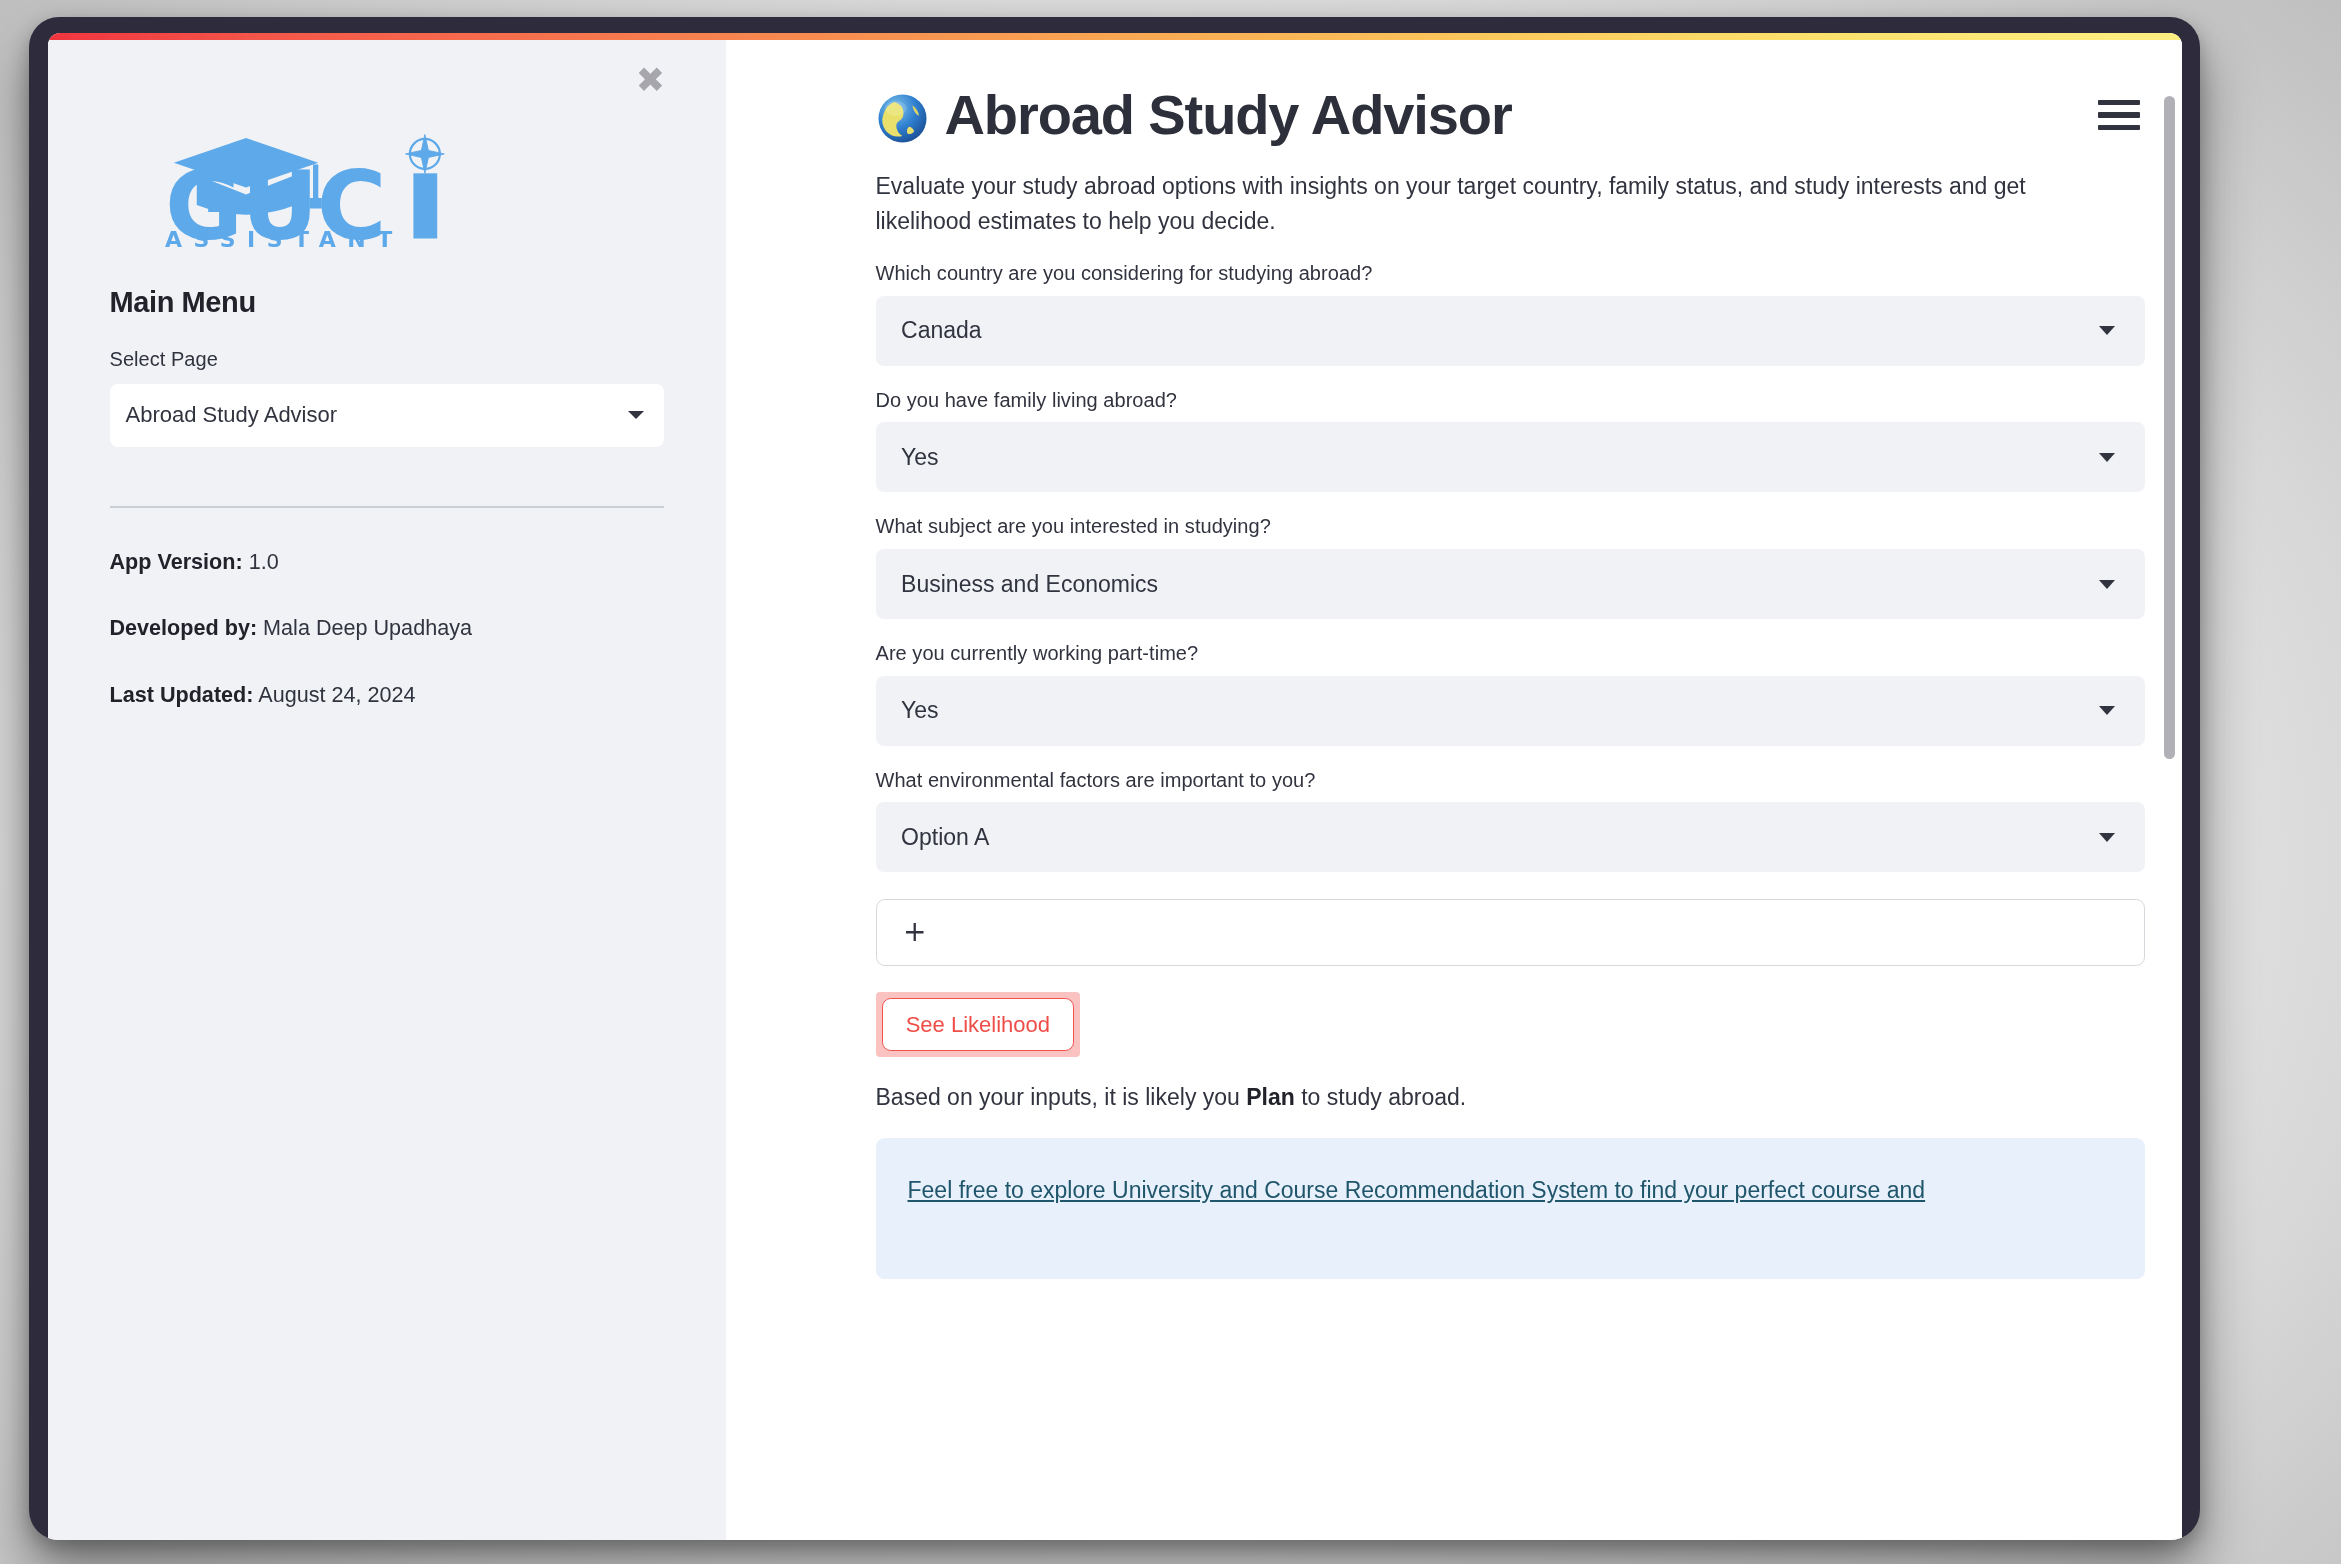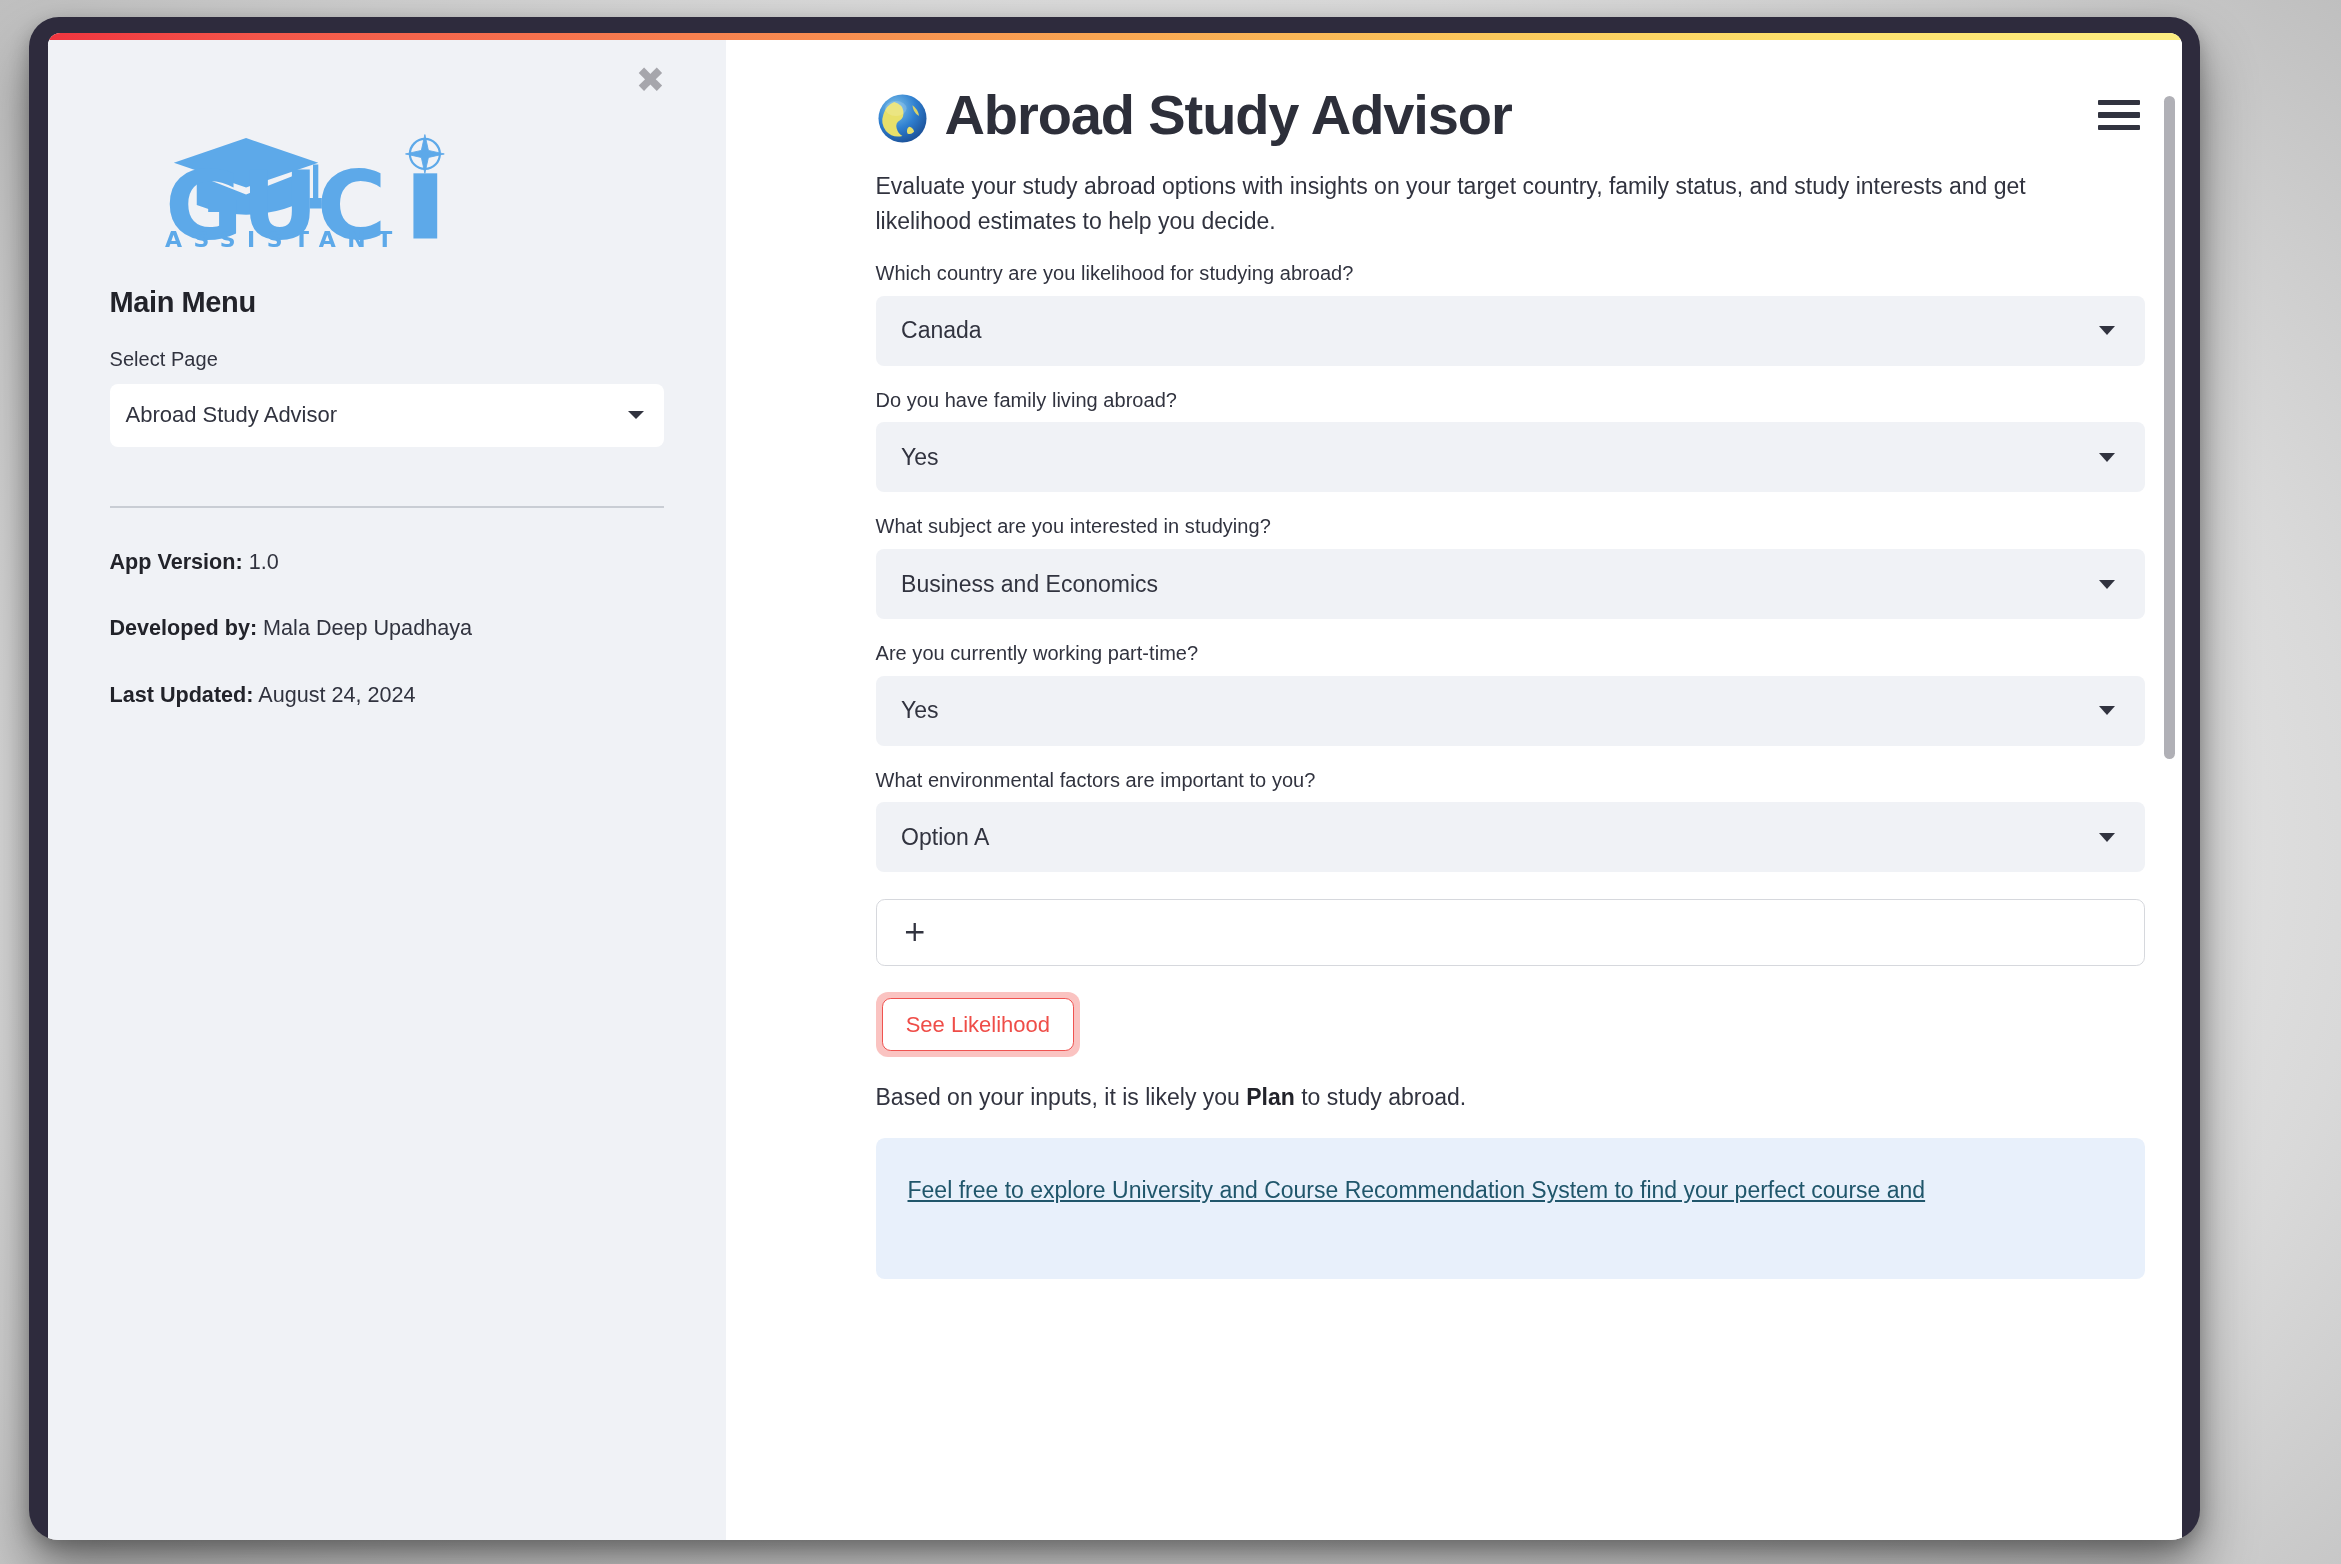--- a/index.html
+++ b/index.html
@@ -267,21 +267,21 @@
     color: #31333f;
     font-family: "DejaVu Sans", sans-serif;
     line-height: 1;
   }
 
   
   #see-likelihood-wrap {
     margin-top: 26.4px;
     display: inline-block;
     padding: 6.2px;
-    border-radius: 12px;
+    border-radius: 4px;
     background: rgba(240,90,83,0.36);
   }
   #see-likelihood-button {
     display: inline-flex;
     align-items: center;
     justify-content: center;
     height: 53px;
     padding: 0 23px;
     background: #ffffff;
     border: 1.8px solid #ef5350;
@@ -429,21 +429,21 @@
             <path d="M40 42 q5 1 6 6 q-4 4 -8 2 q-2 -5 2 -8 Z" fill="#e8e06a"></path>
             <ellipse cx="24" cy="20" rx="13" ry="9" fill="#ffffff" opacity="0.16"></ellipse>
           </svg>
           <h1 id="page-title">Abroad Study Advisor</h1>
         </div>
 
         <p id="page-description">Evaluate your study abroad options with insights on your target country, family status, and study interests and get likelihood estimates to help you decide.</p>
 
         
         <div class="field">
-          <div class="field-label">Which country are you likelihood for studying abroad?</div>
+          <div class="field-label">Which country are you considering for studying abroad?</div>
           <div class="field-select">
             <span class="sel-value">Canada</span>
             <span class="caret"></span>
           </div>
         </div>
 
         
         <div class="field">
           <div class="field-label">Do you have family living abroad?</div>
           <div class="field-select">

